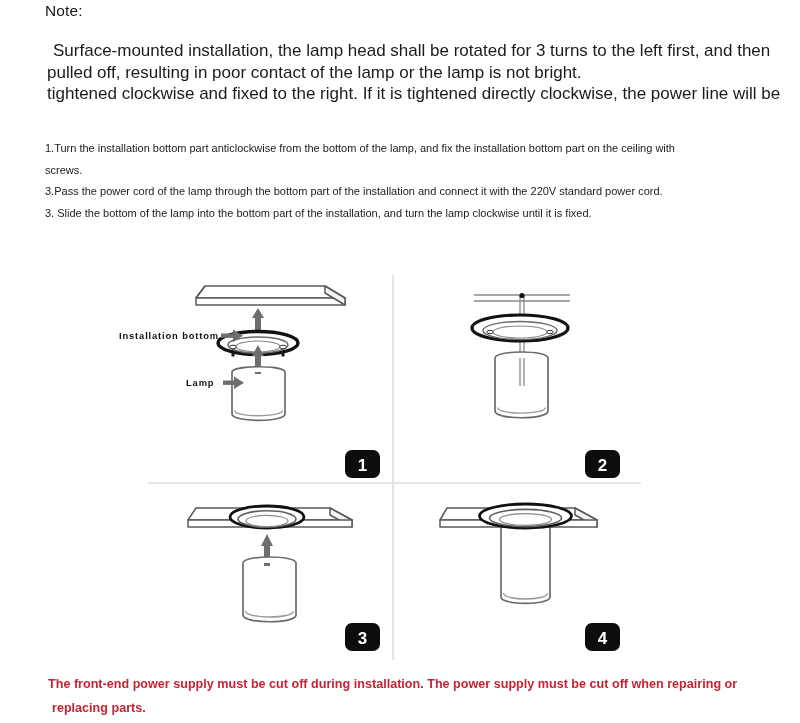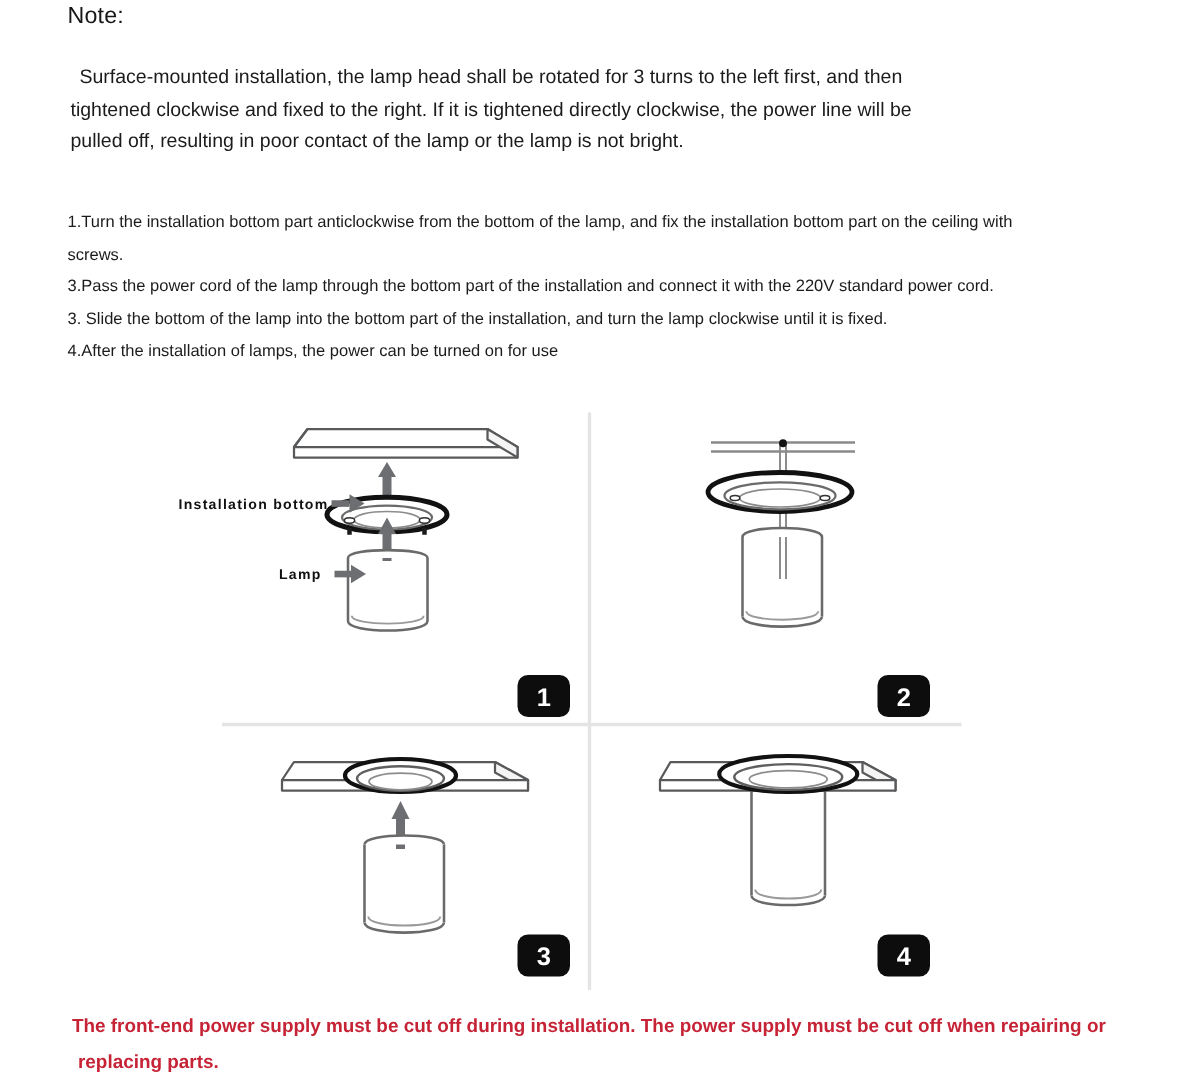--- a/index.html
+++ b/index.html
@@ -24,21 +24,21 @@
     font-size: 15.5px;
     letter-spacing: 0.1px;
     color: #171717;
   }
 
   #intro-paragraph {
     position: absolute;
     left: 47px;
     top: 40px;
     width: 640px;
-    font-size: 13px;
+    font-size: 17px;
     line-height: 21.5px;
     color: #1b1b1b;
   }
   #intro-paragraph .ln { display: block; white-space: nowrap; }
   #intro-paragraph .ln:first-child { text-indent: 6px; }
 
   #steps-list {
     position: absolute;
     left: 45px;
     top: 138px;
@@ -73,29 +73,28 @@
   #warning-text .ln { display: block; white-space: nowrap; }
   #warning-text .ln:last-child { text-indent: 4px; }
 </style>
 </head>
 <body>
 
 <div id="note-heading">Note:</div>
 
 <div id="intro-paragraph">
   <span class="ln">Surface-mounted installation, the lamp head shall be rotated for 3 turns to the left first, and then</span>
+  <span class="ln">pulled off, resulting in poor contact of the lamp or the lamp is not bright.</span>
   <span class="ln">tightened clockwise and fixed to the right. If it is tightened directly clockwise, the power line will be</span>
-  <span class="ln">pulled off, resulting in poor contact of the lamp or the lamp is not bright.</span>
 </div>
 
 <div id="steps-list">
   <span class="step">1.Turn the installation bottom part anticlockwise from the bottom of the lamp, and fix the installation bottom part on the ceiling with screws.</span>
   <span class="step">3.Pass the power cord of the lamp through the bottom part of the installation and connect it with the 220V standard power cord.</span>
   <span class="step">3. Slide the bottom of the lamp into the bottom part of the installation, and turn the lamp clockwise until it is fixed.</span>
-  <span class="step">4.After the installation of lamps, the power can be turned on for use</span>
 </div>
 
 <div id="diagram">
 <svg width="800" height="400" viewBox="0 0 800 400" xmlns="http://www.w3.org/2000/svg">
   <defs>
     <linearGradient id="plateTop" x1="0" y1="0" x2="0" y2="1">
       <stop offset="0%" stop-color="#ffffff"></stop>
       <stop offset="100%" stop-color="#fbfbfb"></stop>
     </linearGradient>
   </defs>

